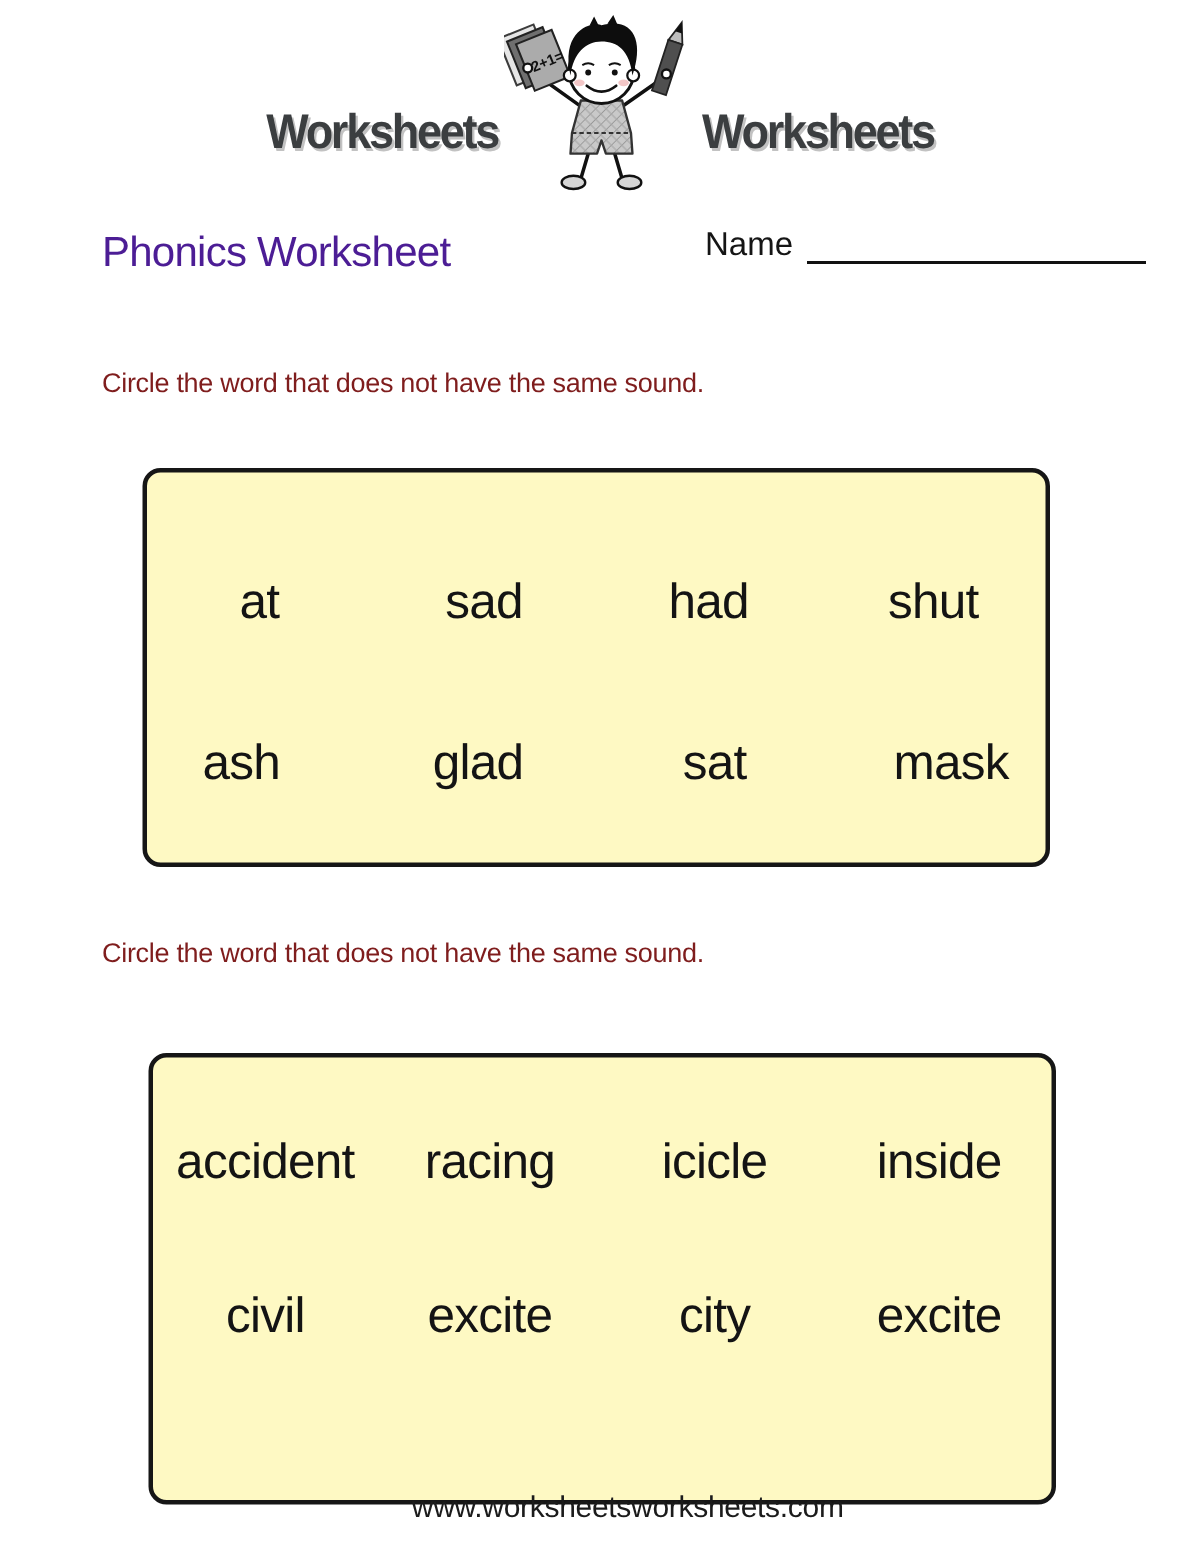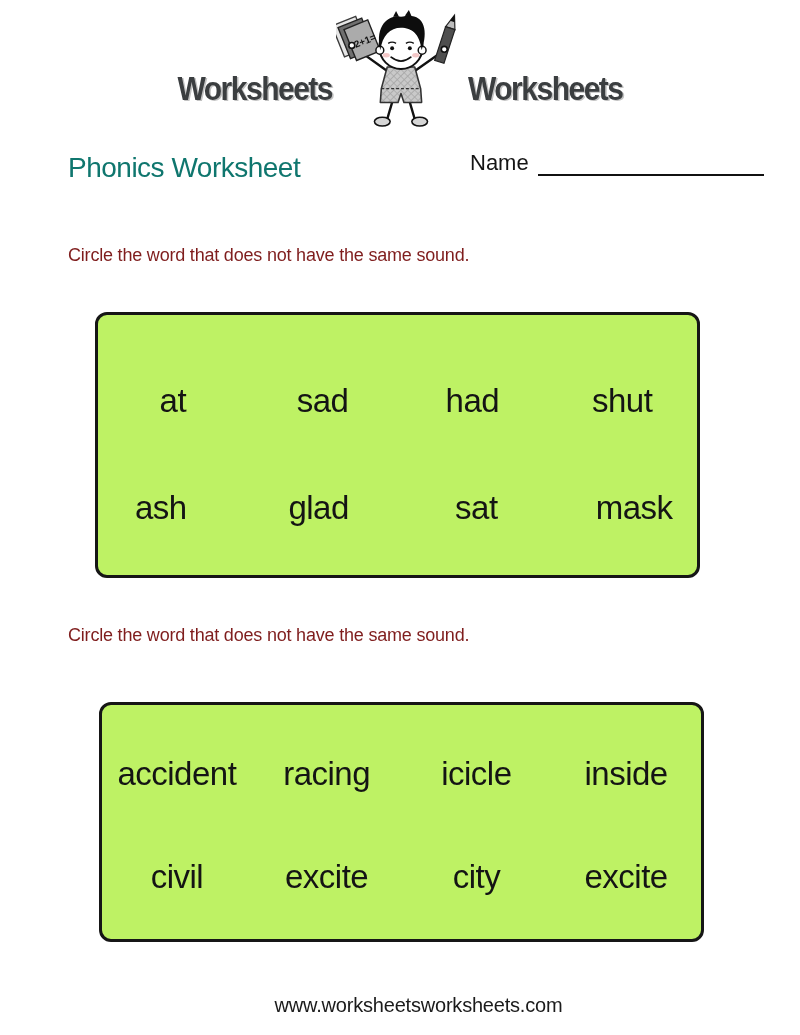--- a/index.html
+++ b/index.html
@@ -26,21 +26,21 @@
     margin-bottom:22px;
     transform:scaleY(1.08);
   }
   .logo-kid{display:block;}
   
   .page-title{
     position:absolute;left:68px;top:152px;
     margin:0;
     font-size:28px;font-weight:normal;
     letter-spacing:-0.5px;
-    color:#0f766e;
+    color:#4c1d95;
   }
   .name-block{
     position:absolute;left:470px;top:150px;
     font-size:22px;color:#151515;
     display:flex;align-items:flex-end;gap:9px;
   }
   .name-line{
     display:inline-block;
     width:226px;height:24px;
     border-bottom:2px solid #111;
@@ -52,25 +52,25 @@
     letter-spacing:-0.2px;
   }
   .instruction.first{top:245px;}
   .instruction.second{top:625px;}
   
   .word-box{
     position:absolute;
     width:605px;
     border:3px solid #161616;
     border-radius:12px;
-    background:#bef264;
+    background:#fef9c3;
     box-sizing:border-box;
   }
   .word-box.first{left:95px;top:312px;height:266px;}
-  .word-box.second{left:99px;top:702px;height:240px;}
+  .word-box.second{left:99px;top:702px;height:301px;}
   .word-row{
     position:absolute;left:0;right:0;height:72px;
     display:grid;grid-template-columns:repeat(4,1fr);
     align-items:center;
   }
   .word-box.first .row-a{top:50px;}
   .word-box.first .row-b{top:157px;gap:32px;}
   .word-box.second .row-a{top:33px;}
   .word-box.second .row-b{top:136px;}
   .word{

